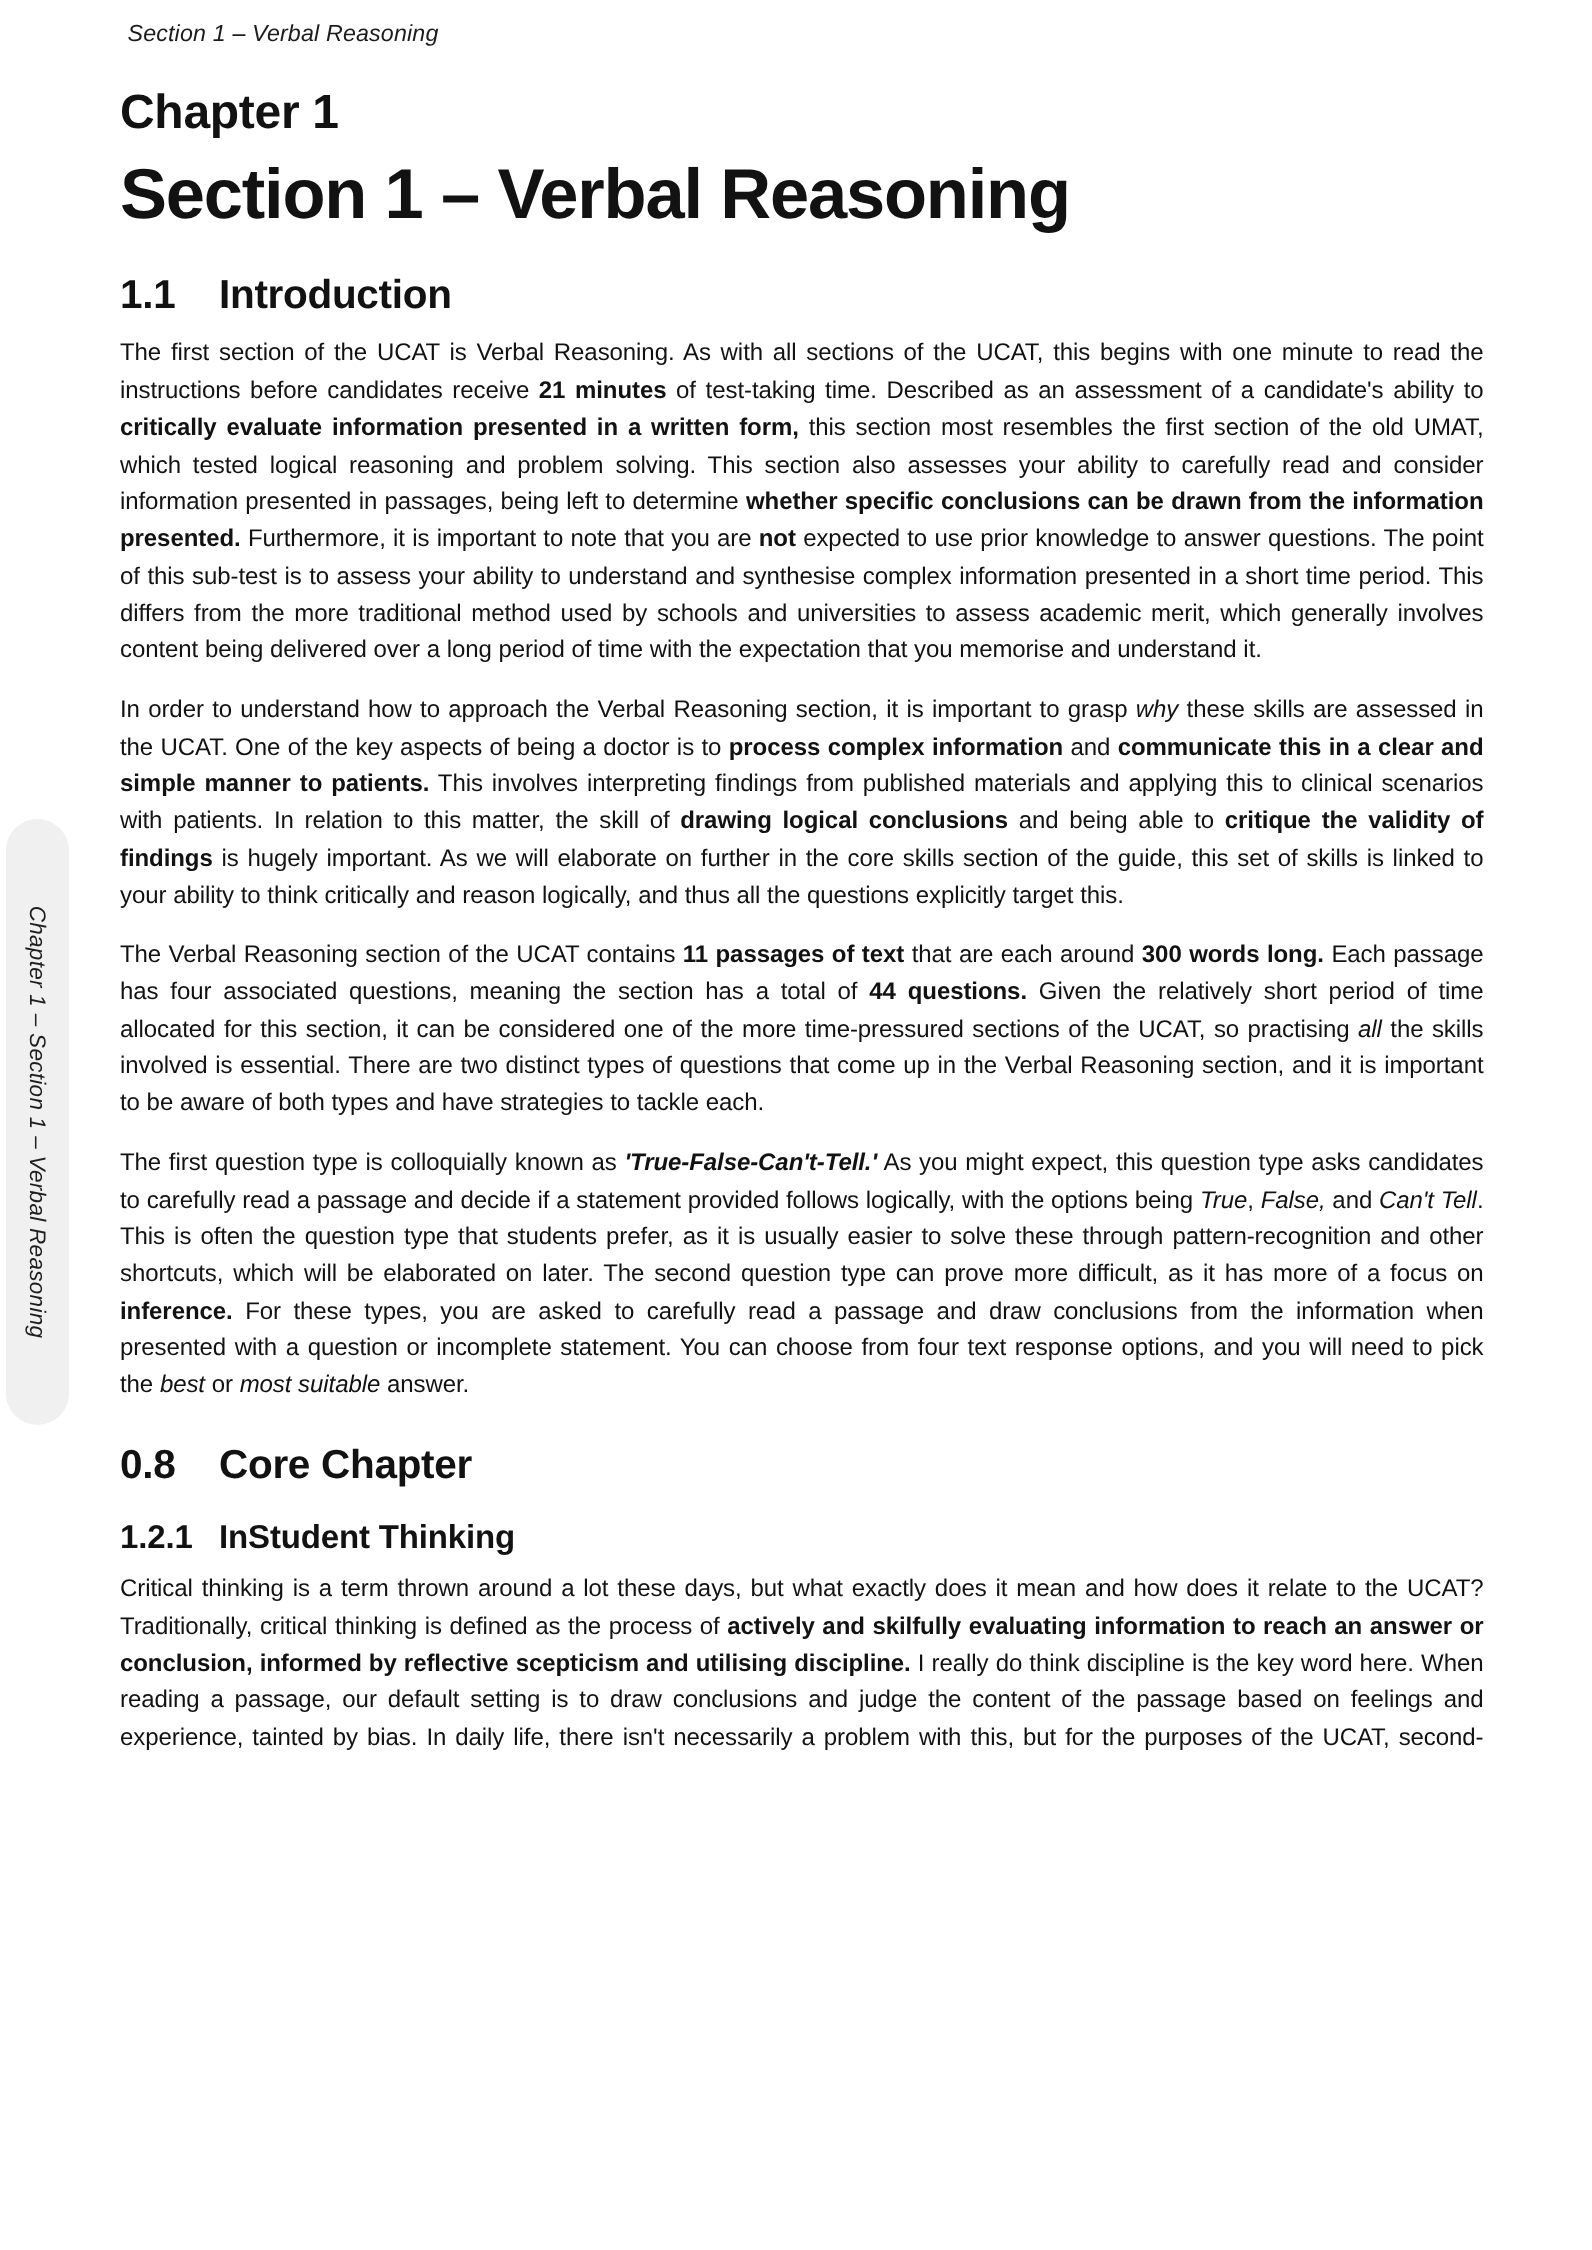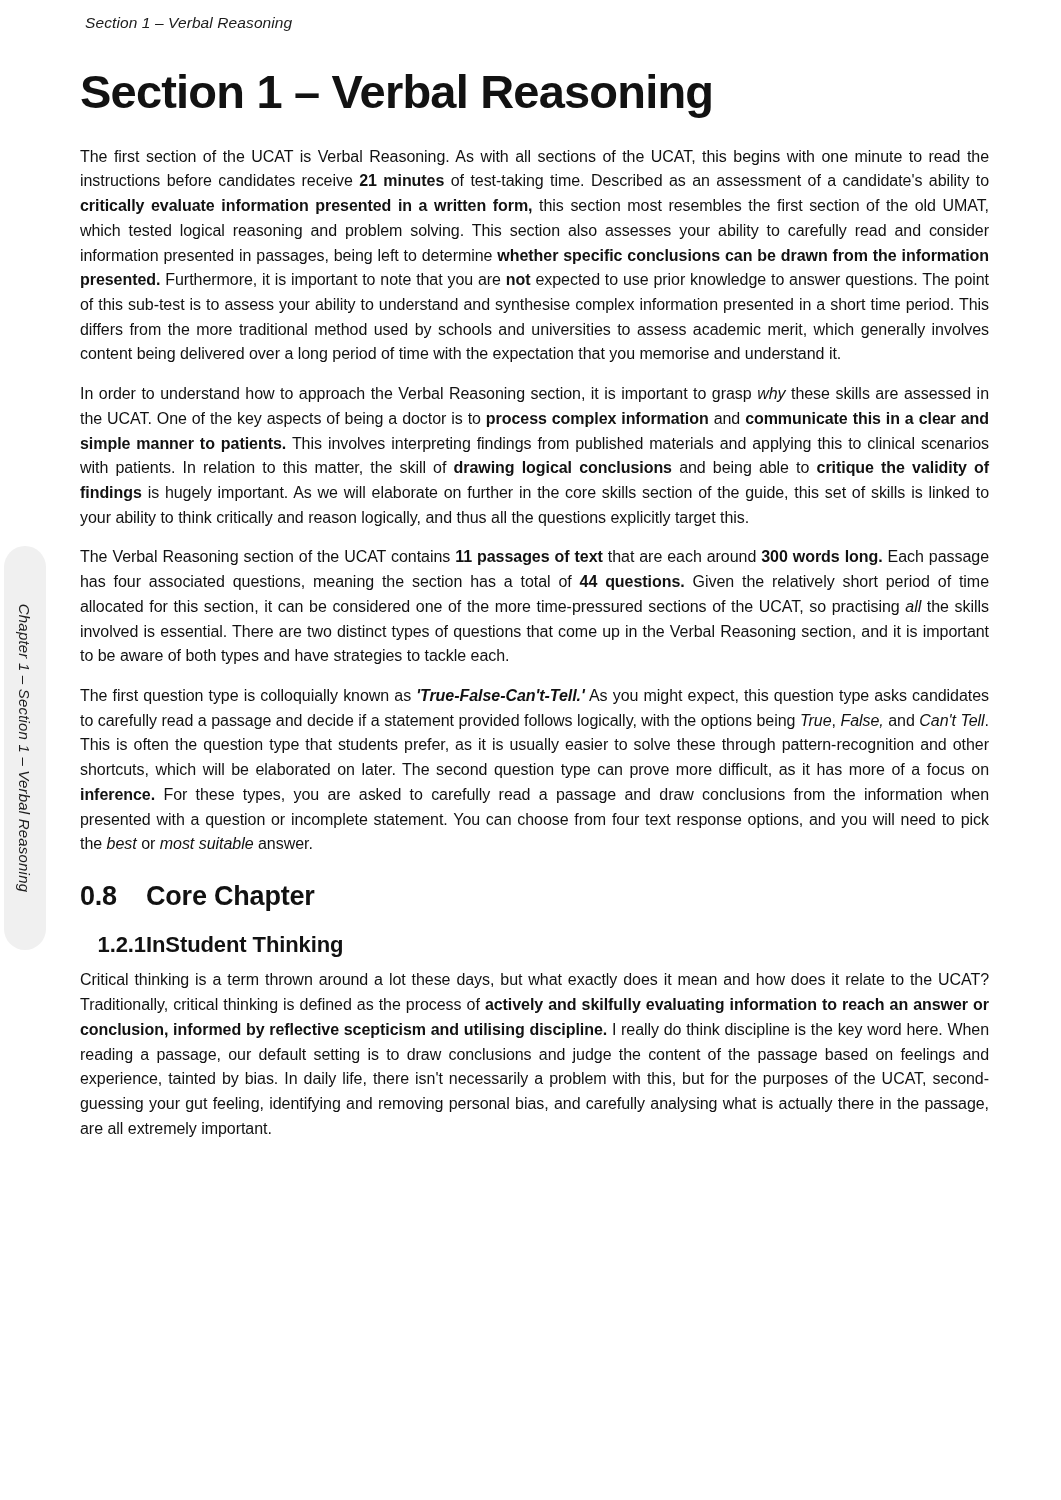--- a/index.html
+++ b/index.html
@@ -91,21 +91,20 @@
   }
   h2.sec-h .num { width: 66px; flex: 0 0 66px; }
 
   h3.sub-h {
     font-size: 22px;
     font-weight: bold;
     margin: 20px 0 11px 0;
     letter-spacing: -0.1px;
     line-height: 1.15;
     display: flex;
-    text-align: right;
   }
   h3.sub-h .num { width: 66px; flex: 0 0 66px; }
 
   p.body {
     font-size: 16px;
     line-height: 1.545;
     text-align: justify;
     margin: 0 0 15px 0;
     letter-spacing: -0.05px;
     word-spacing: 0.1px;
@@ -146,22 +145,27 @@
 <div class="page">
 
   <div class="running-header">Section 1 – Verbal Reasoning</div>
 
   <div class="side-tab">
     <div class="side-tab-label">Chapter 1 – Section 1 – Verbal Reasoning</div>
   </div>
 
   <div class="content">
 
+    <div class="chapter-label">Chapter 1</div>
     <div class="chapter-title">Section 1 – Verbal Reasoning</div>
 
+    <h2 class="sec-h">
+      <span class="num">1.1</span>
+      <span>Introduction</span>
+    </h2>
 
     <p class="body"><span>The first section of the UCAT is Verbal Reasoning. As with all sections of the UCAT, this begins with one minute to read the instructions before candidates receive </span><b>21 minutes</b><span> of test-taking time. Described as an assessment of a candidate's ability to </span><b>critically evaluate information presented in a written form,</b><span> this section most resembles the first section of the old UMAT, which tested logical reasoning and problem solving. This section also assesses your ability to carefully read and consider information presented in passages, being left to determine </span><b>whether specific conclusions can be drawn from the information presented.</b><span> Furthermore, it is important to note that you are </span><b>not</b><span> expected to use prior knowledge to answer questions. The point of this sub-test is to assess your ability to understand and synthesise complex information presented in a short time period. This differs from the more traditional method used by schools and universities to assess academic merit, which generally involves content being delivered over a long period of time with the expectation that you memorise and understand it.</span></p>
 
     <p class="body"><span>In order to understand how to approach the Verbal Reasoning section, it is important to grasp </span><i>why</i><span> these skills are assessed in the UCAT. One of the key aspects of being a doctor is to </span><b>process complex information</b><span> and </span><b>communicate this in a clear and simple manner to patients.</b><span> This involves interpreting findings from published materials and applying this to clinical scenarios with patients. In relation to this matter, the skill of </span><b>drawing logical conclusions</b><span> and being able to </span><b>critique the validity of findings</b><span> is hugely important. As we will elaborate on further in the core skills section of the guide, this set of skills is linked to your ability to think critically and reason logically, and thus all the questions explicitly target this.</span></p>
 
     <p class="body"><span>The Verbal Reasoning section of the UCAT contains </span><b>11 passages of text</b><span> that are each around </span><b>300 words long.</b><span> Each passage has four associated questions, meaning the section has a total of </span><b>44 questions.</b><span> Given the relatively short period of time allocated for this section, it can be considered one of the more time-pressured sections of the UCAT, so practising </span><i>all</i><span> the skills involved is essential. There are two distinct types of questions that come up in the Verbal Reasoning section, and it is important to be aware of both types and have strategies to tackle each.</span></p>
 
     <p class="body"><span>The first question type is colloquially known as </span><b><i>'True-False-Can't-Tell.'</i></b><span> As you might expect, this question type asks candidates to carefully read a passage and decide if a statement provided follows logically, with the options being </span><i>True</i><span>, </span><i>False,</i><span> and </span><i>Can't Tell</i><span>. This is often the question type that students prefer, as it is usually easier to solve these through pattern-recognition and other shortcuts, which will be elaborated on later. The second question type can prove more difficult, as it has more of a focus on </span><b>inference.</b><span> For these types, you are asked to carefully read a passage and draw conclusions from the information when presented with a question or incomplete statement. You can choose from four text response options, and you will need to pick the </span><i>best</i><span> or </span><i>most suitable</i><span> answer.</span></p>
 
     <h2 class="sec-h">

